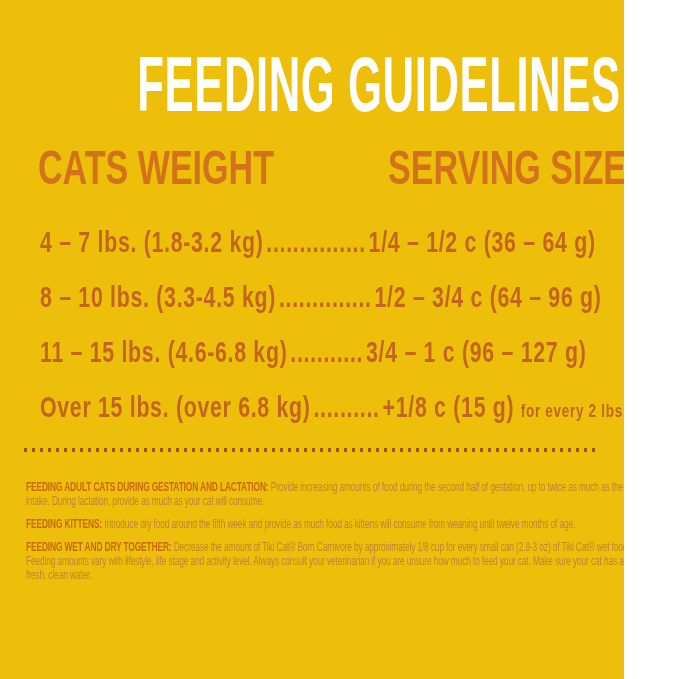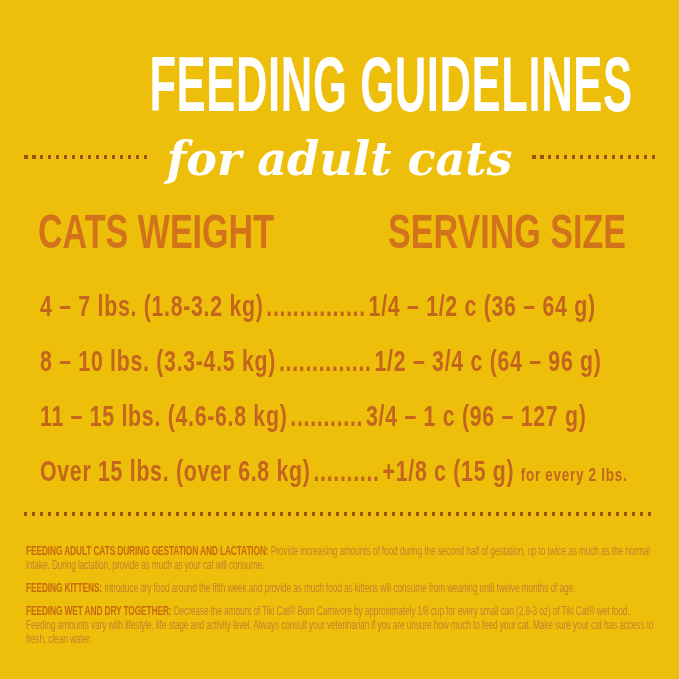--- a/index.html
+++ b/index.html
@@ -1,19 +1,19 @@
 <!DOCTYPE html>
 <html><head>
 <meta charset="utf-8">
 <style>
   html,body{margin:0;padding:0;}
   body{font-family:"Liberation Sans",sans-serif;}
   .page{
     position:relative;
-    width:679px;height:679px;
+    width:624px;height:679px;
     background:#EEBF0A;
     overflow:hidden;
     box-sizing:border-box;
     padding-top:44px;
   }
   
   .title{
     margin:0;
     text-align:center;
     white-space:nowrap;
@@ -103,25 +103,20 @@
   .footnotes p{margin:0 0 9px 0;}
   .fnlabel{font-weight:bold;color:#C8690F;}
 </style>
 </head>
 <body>
 
 <div class="page">
 
   <h1 class="title">FEEDING GUIDELINES</h1>
 
-  <div class="subtitle">
-    <span class="dotstrip"></span>
-    <span class="script">for adult cats</span>
-    <span class="dotstrip"></span>
-  </div>
 
   <div class="headers">
     <span class="hdr-left">CATS WEIGHT</span>
     <span class="hdr-right">SERVING SIZE</span>
   </div>
 
   <div class="rows">
     <div class="row">
       <span>4 – 7 lbs. (1.8-3.2 kg)</span>
         <span class="leader">...............</span>

